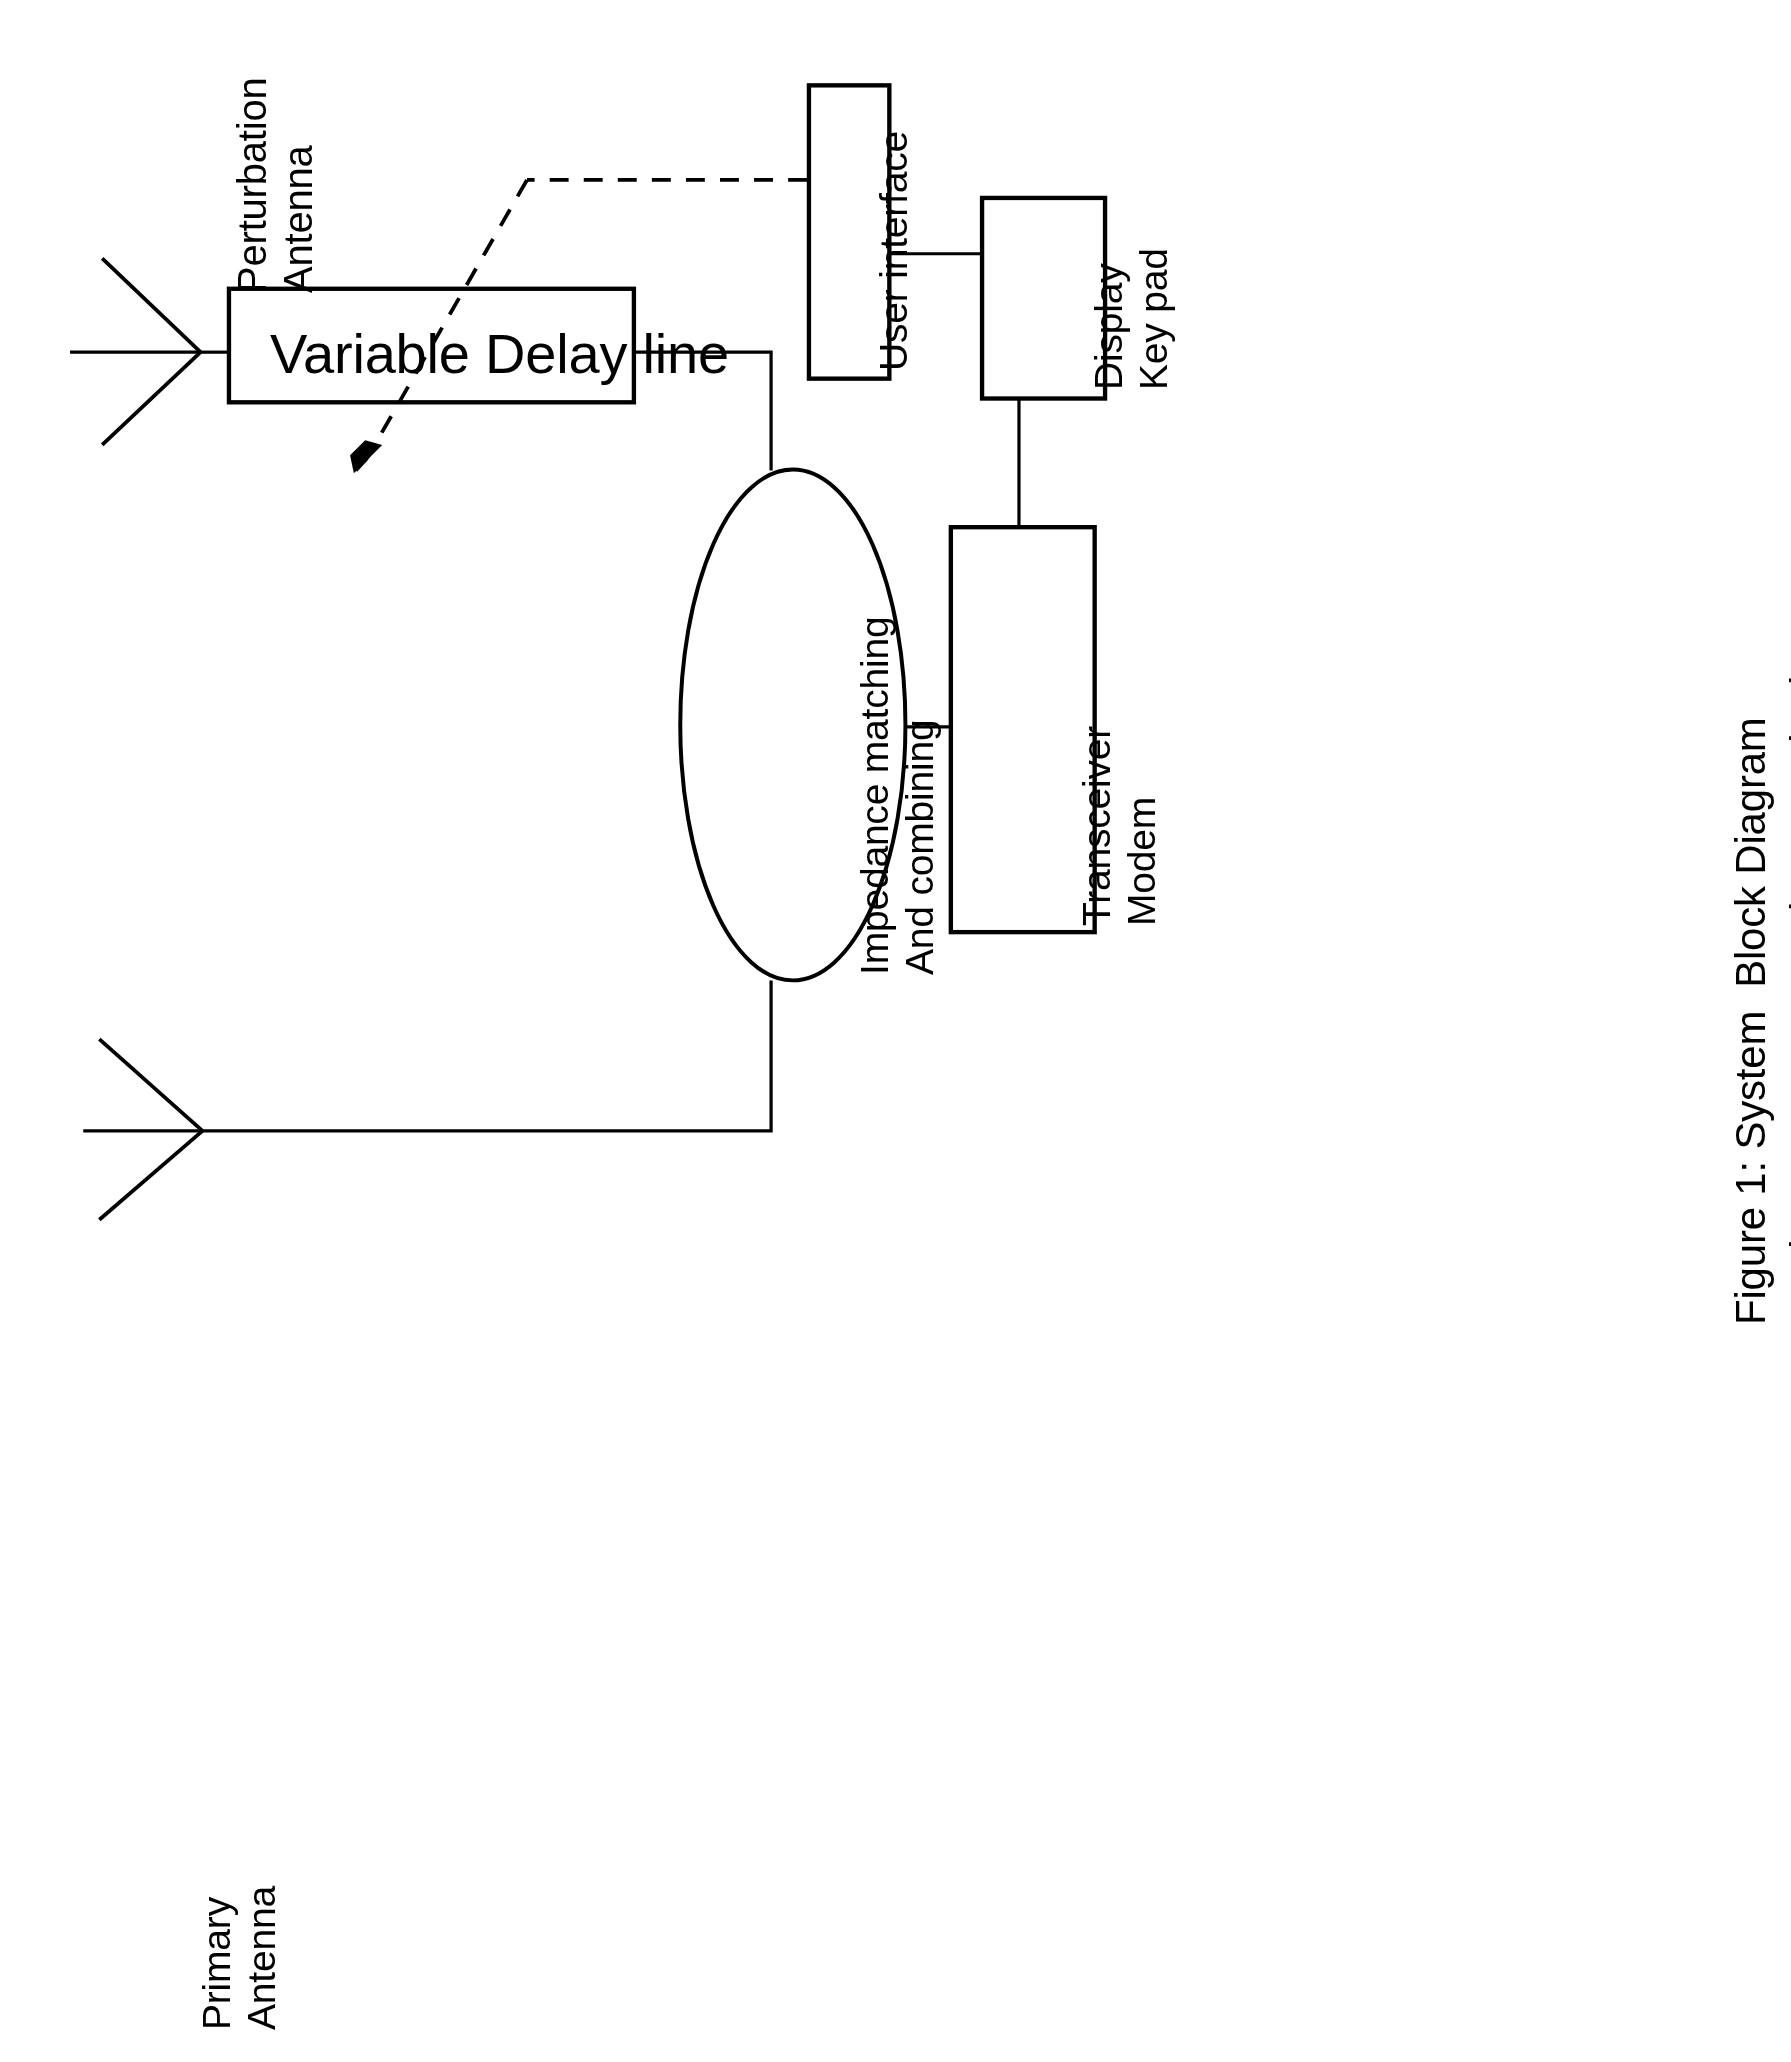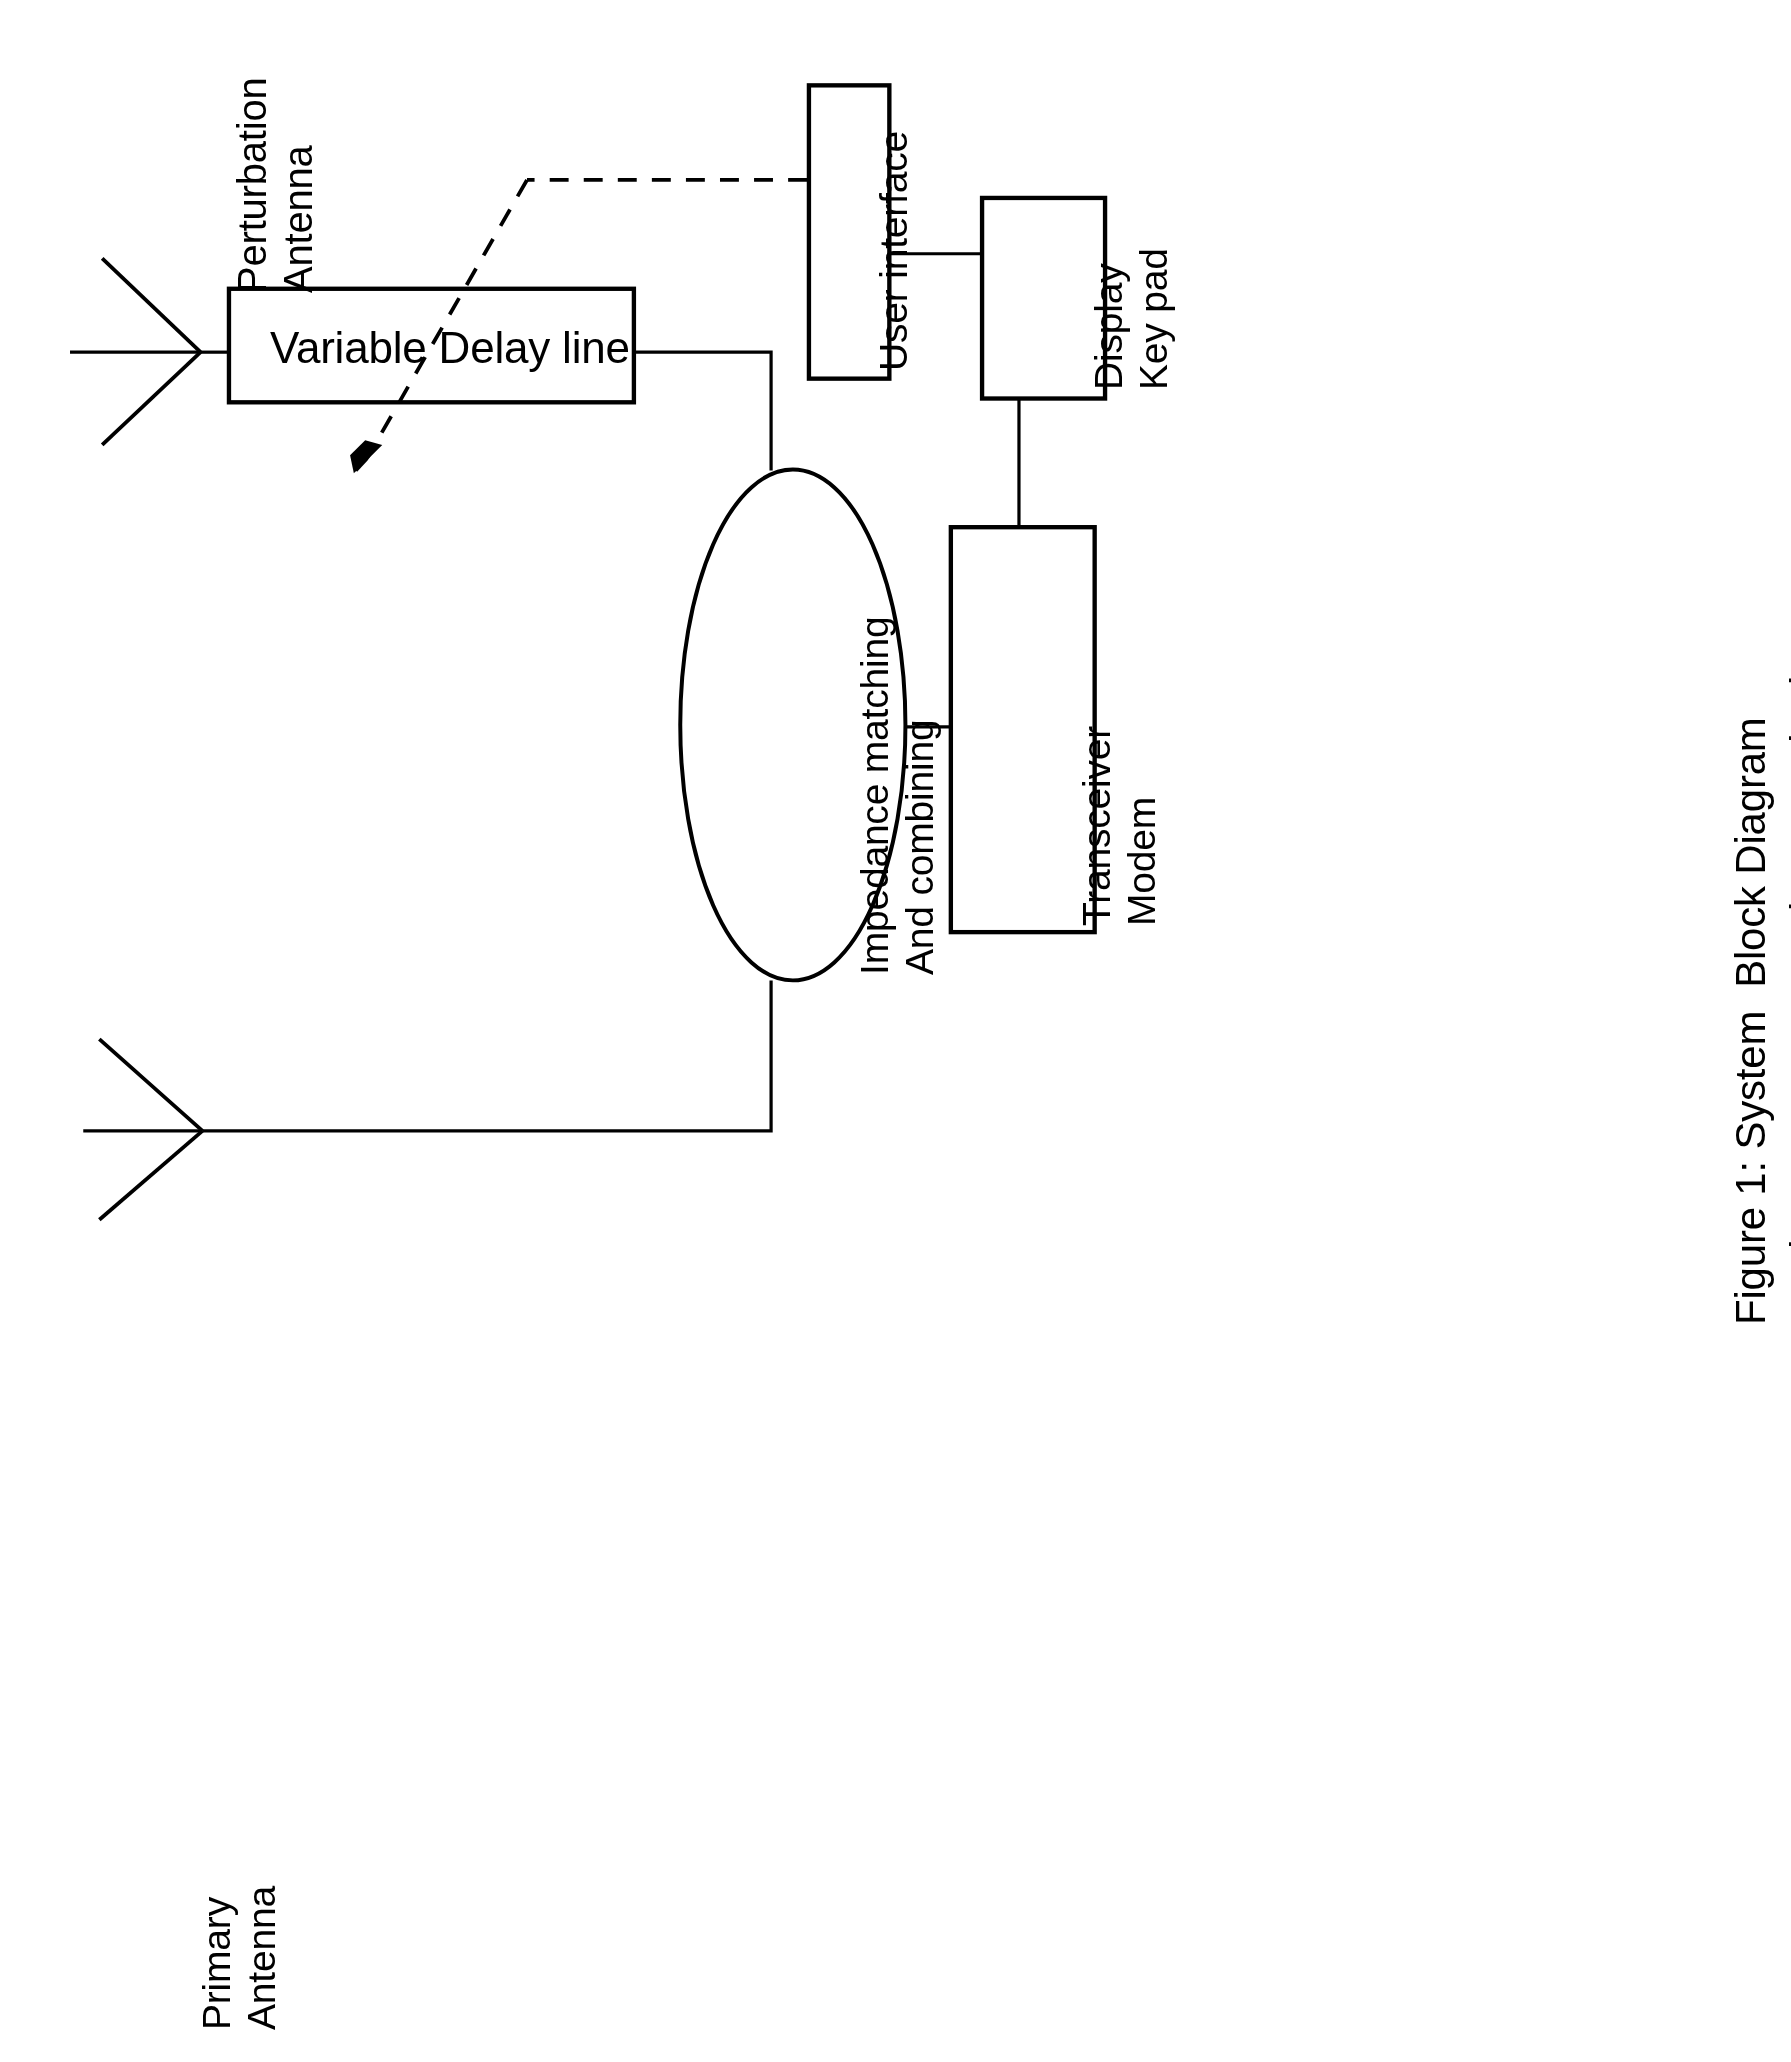--- a/index.html
+++ b/index.html
@@ -76,21 +76,21 @@
     transform: rotate(-90deg);
   }
   .horiz { transform: none; }
 
   .lbl-perturbation {
     left: 229px; top: 293px;
     font-size: 40px;
   }
   .lbl-vdl {
     left: 270px; top: 322px;
-    font-size: 44px;
+    font-size: 56px;
   }
   .lbl-userinterface {
     left: 871px; top: 371px;
     font-size: 39px;
   }
   .lbl-displaykeypad {
     left: 1086px; top: 390px;
     font-size: 39px;
   }
   .lbl-impedance {

